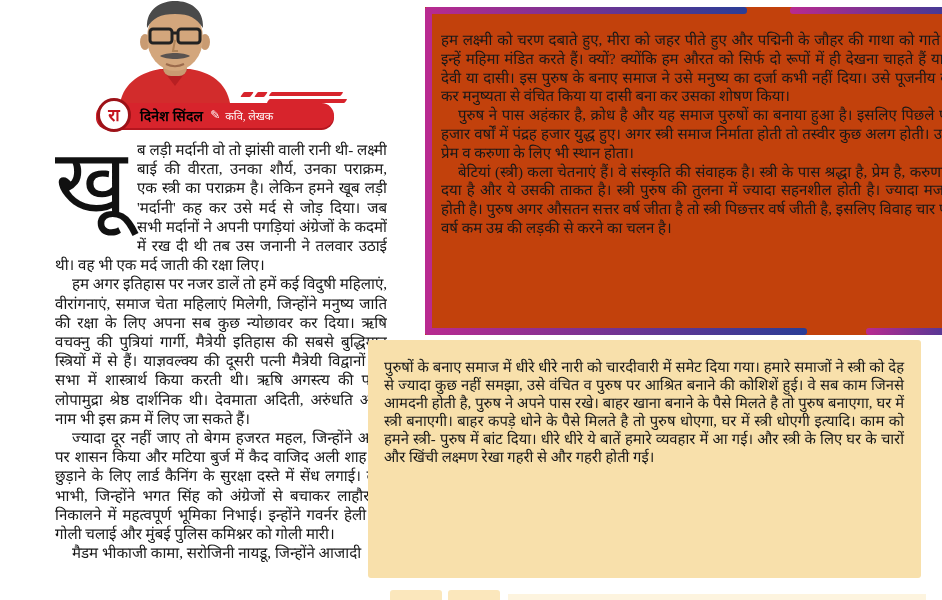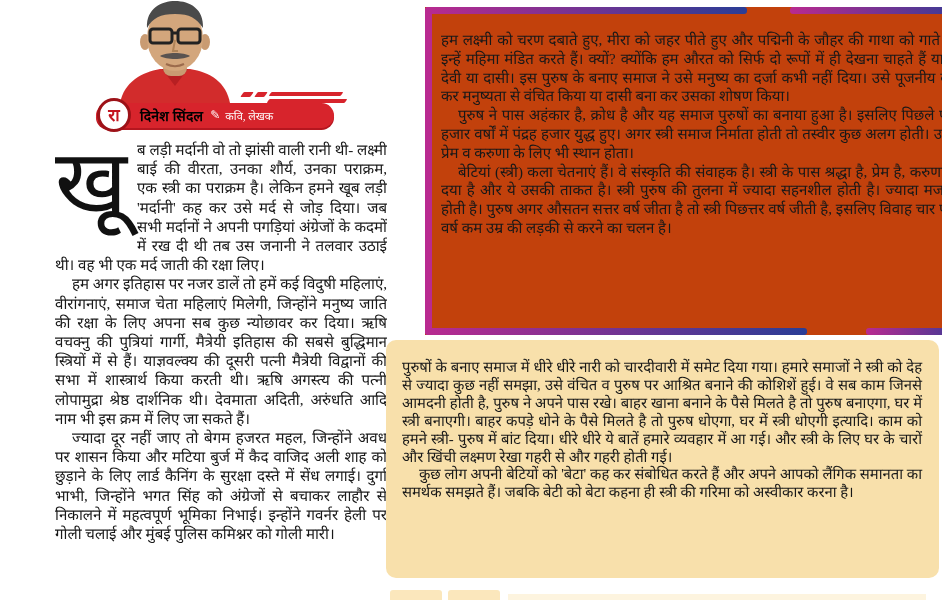--- a/index.html
+++ b/index.html
@@ -74,22 +74,22 @@
   .b-bot2{right:0;bottom:0;width:112px;height:7px;background:linear-gradient(90deg,#b92a90,#2a3d96);}
   .framed-inner{
     position:absolute;left:7px;right:7px;top:7px;bottom:7px;
     padding:17px 10px 0 9px;overflow:hidden;
     font-size:15px;line-height:18.8px;color:#181818;text-align:justify;
   }
   .framed-inner p{margin:0;}
   .framed-inner p.ind{text-indent:17px;}
   
   .yellow-box{
-    position:absolute;left:386px;top:340px;width:553px;height:238px;
-    box-sizing:border-box;background:#f8e0ab;border-radius:10px;
+    position:absolute;left:368px;top:340px;width:553px;height:238px;
+    box-sizing:border-box;background:#f8e0ab;border-radius:3px;
     padding:19px 17px 0 16px;overflow:hidden;
     font-size:14.8px;line-height:17.9px;color:#181818;text-align:justify;
   }
   .yellow-box p{margin:0;}
   .yellow-box p.ind{text-indent:17px;}
   
   .cut-strip{position:absolute;left:386px;top:590px;width:553px;height:10px;overflow:hidden;}
   .cut-chip{
     position:absolute;top:0;height:12px;background:#fbe7bc;border-radius:3px 3px 0 0;
   }
@@ -144,39 +144,39 @@
     <span class="pen">✎</span>
     <span class="author-role">कवि, लेखक</span>
   </div>
 
   <div class="left-col">
     <p>
       <span class="dropcap">खू</span><span>ब लड़ी मर्दानी वो तो झांसी वाली रानी थी- लक्ष्मी बाई की वीरता, उनका शौर्य, उनका पराक्रम, एक स्त्री का पराक्रम है। लेकिन हमने खूब लड़ी 'मर्दानी' कह कर उसे मर्द से जोड़ दिया। जब सभी मर्दानों ने अपनी पगड़ियां अंग्रेजों के कदमों में रख दी थी तब उस जनानी ने तलवार उठाई थी। वह भी एक मर्द जाती की रक्षा लिए।</span>
     </p>
     <p class="ind">हम अगर इतिहास पर नजर डालें तो हमें कई विदुषी महिलाएं, वीरांगनाएं, समाज चेता महिलाएं मिलेगी, जिन्होंने मनुष्य जाति की रक्षा के लिए अपना सब कुछ न्योछावर कर दिया। ऋषि वचक्नु की पुत्रियां गार्गी,  मैत्रेयी इतिहास की सबसे बुद्धिमान स्त्रियों में से हैं। याज्ञवल्क्य की  दूसरी पत्नी मैत्रेयी विद्वानों की सभा में शास्त्रार्थ किया करती थी। ऋषि अगस्त्य की पत्नी लोपामुद्रा श्रेष्ठ दार्शनिक थी। देवमाता अदिती, अरुंधति आदि नाम भी इस क्रम में लिए जा सकते हैं।</p>
     <p class="ind">ज्यादा दूर नहीं जाए तो बेगम हजरत महल, जिन्होंने अवध पर शासन किया और मटिया बुर्ज में कैद वाजिद अली शाह को छुड़ाने के लिए लार्ड कैनिंग के सुरक्षा दस्ते में सेंध लगाई। दुर्गा भाभी, जिन्होंने भगत सिंह को अंग्रेजों से बचाकर लाहौर से निकालने में महत्वपूर्ण भूमिका निभाई। इन्होंने गवर्नर हेली पर गोली चलाई और मुंबई पुलिस कमिश्नर को गोली मारी।</p>
+    <p class="ind">मैडम भीकाजी कामा,  सरोजिनी नायडू, जिन्होंने आजादी</p>
   </div>
 
   <div class="framed-box">
     <div class="bseg b-left"></div>
     <div class="bseg b-right"></div>
     <div class="bseg b-top1"></div>
     <div class="bseg b-top2"></div>
     <div class="bseg b-bot1"></div>
     <div class="bseg b-bot2"></div>
     <div class="framed-inner">
       <p>हम लक्ष्मी को चरण दबाते हुए, मीरा को जहर पीते हुए और पद्मिनी के जौहर की गाथा को गाते हुए इन्हें महिमा मंडित करते हैं। क्यों? क्योंकि हम औरत को सिर्फ दो रूपों में ही देखना चाहते हैं या तो देवी या दासी। इस पुरुष के बनाए समाज ने उसे मनुष्य का दर्जा कभी नहीं दिया। उसे पूजनीय बना कर मनुष्यता से वंचित किया या दासी बना कर उसका शोषण किया।</p>
       <p class="ind">पुरुष ने पास अहंकार है, क्रोध है और यह समाज पुरुषों का बनाया हुआ है। इसलिए पिछले पांच हजार वर्षों में पंद्रह हजार युद्ध हुए। अगर स्त्री समाज निर्माता होती तो तस्वीर कुछ अलग होती। उसमें प्रेम व करुणा के लिए भी स्थान होता।</p>
       <p class="ind">बेटियां (स्त्री) कला चेतनाएं हैं। वे संस्कृति की संवाहक है। स्त्री के पास श्रद्धा है, प्रेम है, करुणा है, दया है और ये उसकी ताकत है। स्त्री पुरुष की तुलना में ज्यादा सहनशील होती है। ज्यादा मजबूत होती है। पुरुष अगर औसतन सत्तर वर्ष जीता है तो स्त्री पिछत्तर वर्ष जीती है, इसलिए विवाह चार पांच वर्ष कम उम्र की लड़की से करने का चलन है।</p>
     </div>
   </div>
 
   <div class="yellow-box">
     <p>पुरुषों के बनाए समाज में धीरे धीरे नारी को चारदीवारी में समेट दिया गया। हमारे समाजों ने स्त्री को देह से ज्यादा कुछ नहीं समझा, उसे वंचित व पुरुष पर आश्रित बनाने की कोशिशें हुई। वे सब काम जिनसे आमदनी होती है, पुरुष ने अपने पास रखे। बाहर खाना बनाने के पैसे मिलते है तो पुरुष बनाएगा, घर में स्त्री बनाएगी। बाहर कपड़े धोने के पैसे मिलते है तो पुरुष धोएगा, घर में स्त्री धोएगी इत्यादि। काम को हमने स्त्री- पुरुष में बांट दिया। धीरे धीरे ये बातें हमारे व्यवहार में आ गई। और स्त्री के लिए घर के चारों और खिंची लक्ष्मण रेखा गहरी से और गहरी होती गई।</p>
-    <p class="ind">कुछ लोग अपनी बेटियों को 'बेटा' कह कर संबोधित करते हैं और अपने आपको लैंगिक समानता का समर्थक समझते हैं। जबकि बेटी को बेटा कहना ही स्त्री की गरिमा को अस्वीकार करना है।</p>
   </div>
 
   <div class="cut-strip">
     <div class="cut-chip c1"></div>
     <div class="cut-chip c2"></div>
     <div class="cut-band"></div>
   </div>
 
 </div>
 

